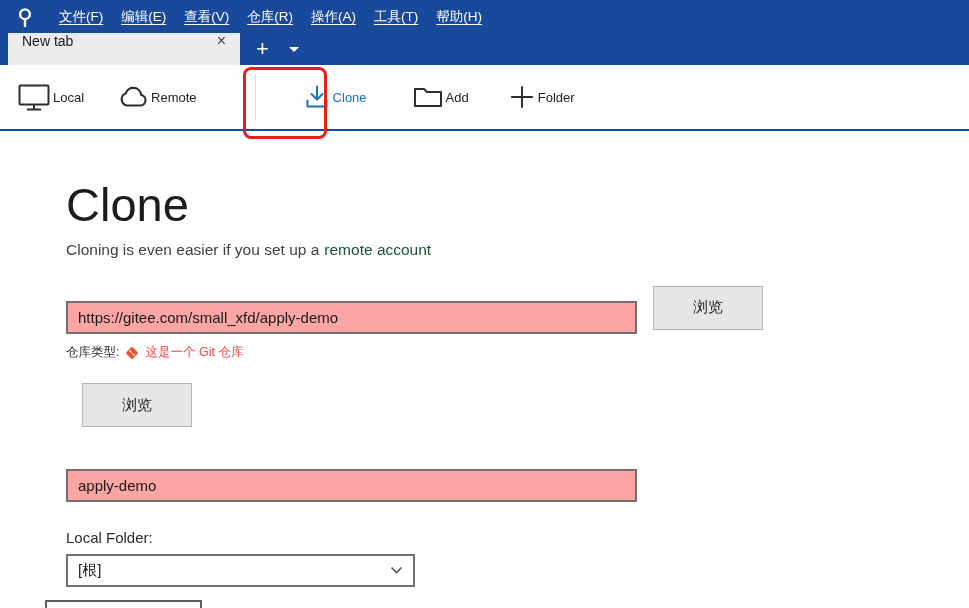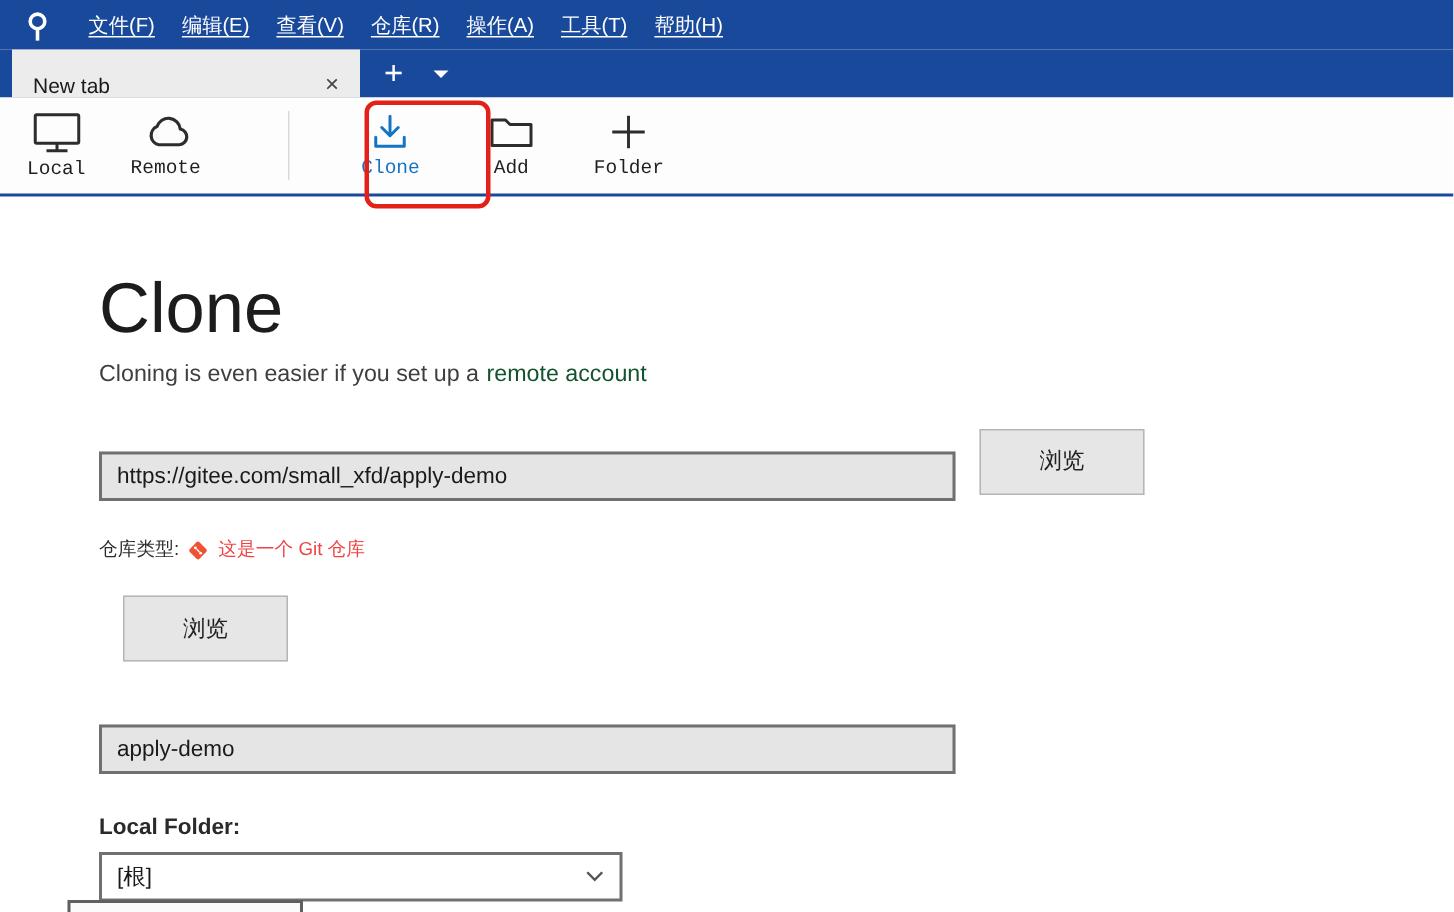--- a/index.html
+++ b/index.html
@@ -15,67 +15,67 @@
   .logo { width:22px; height:22px; margin:0 14px 0 6px; flex:0 0 auto; }
   .menu-item {
     color:#ffffff; font-size:13.5px; padding:0 9px; height:33px; line-height:33px;
     text-decoration:underline; text-underline-offset:3px; cursor:default; white-space:nowrap;
   }
 
   
   .tabbar { height:32px; background:#19499b; display:flex; align-items:center; }
   .tab {
     margin-left:8px; width:232px; height:32px; background:#ececec; color:#1a1a1a;
-    display:flex; align-items:flex-end; padding:0 10px 0 14px; font-size:14px;
+    display:flex; align-items:flex-start; padding:0 10px 0 14px; font-size:14px;
   }
   .tab-label { flex:1; }
   .tab-close { color:#444; font-size:16px; line-height:16px; padding:0 4px; cursor:pointer; }
   .tab-add { color:#fff; font-size:22px; font-weight:300; margin-left:16px; line-height:22px; cursor:pointer; }
   .tab-caret {
     width:0; height:0; margin-left:20px; cursor:pointer;
     border-left:5px solid transparent; border-right:5px solid transparent; border-top:5px solid #ffffff;
   }
 
   
   .toolbar {
     height:66px; background:#fdfdfd; border-bottom:2px solid #19499b;
     display:flex; align-items:center; padding-left:18px;
   }
-  .tool-item { display:flex; flex-direction:column; align-items:center; gap:3px; cursor:pointer;font-family:Liberation Mono, monospace; }
+  .tool-item { display:flex; flex-direction:row; align-items:center; gap:3px; cursor:pointer; }
   .tool-label { font-size:13px; color:#1f1f1f; }
   .tool-item.clone .tool-label { color:#1374c4; }
   .tool-sep { width:1px; height:46px; background:#d9d9d9; }
   .mr30{margin-right:30px;} .mr58{margin-right:58px;align-items:center;} .mr48{margin-right:48px;} .mr46{margin-right:46px;} .mr40{margin-right:40px;}
 
   
   .annotation-box {
     position:absolute; left:243px; top:67px; width:84px; height:72px;
     border:3px solid #e32119; border-radius:8px; z-index:5; pointer-events:none;
   }
 
   
   .content { padding-left:66px; }
   .page-title { font-size:47px; font-weight:300; color:#1c1c1c; margin-top:46px; }
   .subtitle { font-size:15.5px; color:#3f3f3f; margin-top:9px; }
   .subtitle .link { color:#14532d; margin-left:5px; cursor:pointer; }
 
   .row { display:flex; align-items:center; margin-top:22px; }
   .text-input {
-    width:571px; height:33px; border:2px solid #707070; background:#e5e5e5;
+    width:571px; height:33px; border:2px solid #707070; background:#fca5a5;
     font-size:15px; padding:0 10px; color:#1a1a1a; font-family:inherit; outline:none;margin-top:20px;
   }
   .browse-btn {
     width:110px; height:44px; margin-left:16px; background:#e6e6e6;
     border:1px solid #b5b5b5; font-size:15px; color:#222; font-family:inherit; cursor:pointer;
   }
 
-  .repo-type { display:flex; align-items:center; gap:6px; margin-top:24px; font-size:12.5px; color:#2d2d2d; }
+  .repo-type { display:flex; align-items:center; gap:6px; margin-top:10px; font-size:12.5px; color:#2d2d2d; }
   .repo-type .status { color:#ef4444; }
 
-  .field-label { font-size:15px; color:#2a2a2a; margin-top:27px;font-weight:bold; }
+  .field-label { font-size:15px; color:#2a2a2a; margin-top:27px; }
   .dropdown {
     width:349px; height:33px; border:2px solid #707070; background:#fff; margin-top:8px;
     display:flex; align-items:center; justify-content:space-between; padding:0 10px;
     font-size:15px; color:#1a1a1a; cursor:pointer;
   }
 
   .advanced { display:flex; align-items:center; gap:9px; margin-top:38px; margin-left:10px; cursor:pointer;text-align:center; }
   .advanced-label { font-size:13px; color:#1f1f1f; }
 
   .partial-button {

